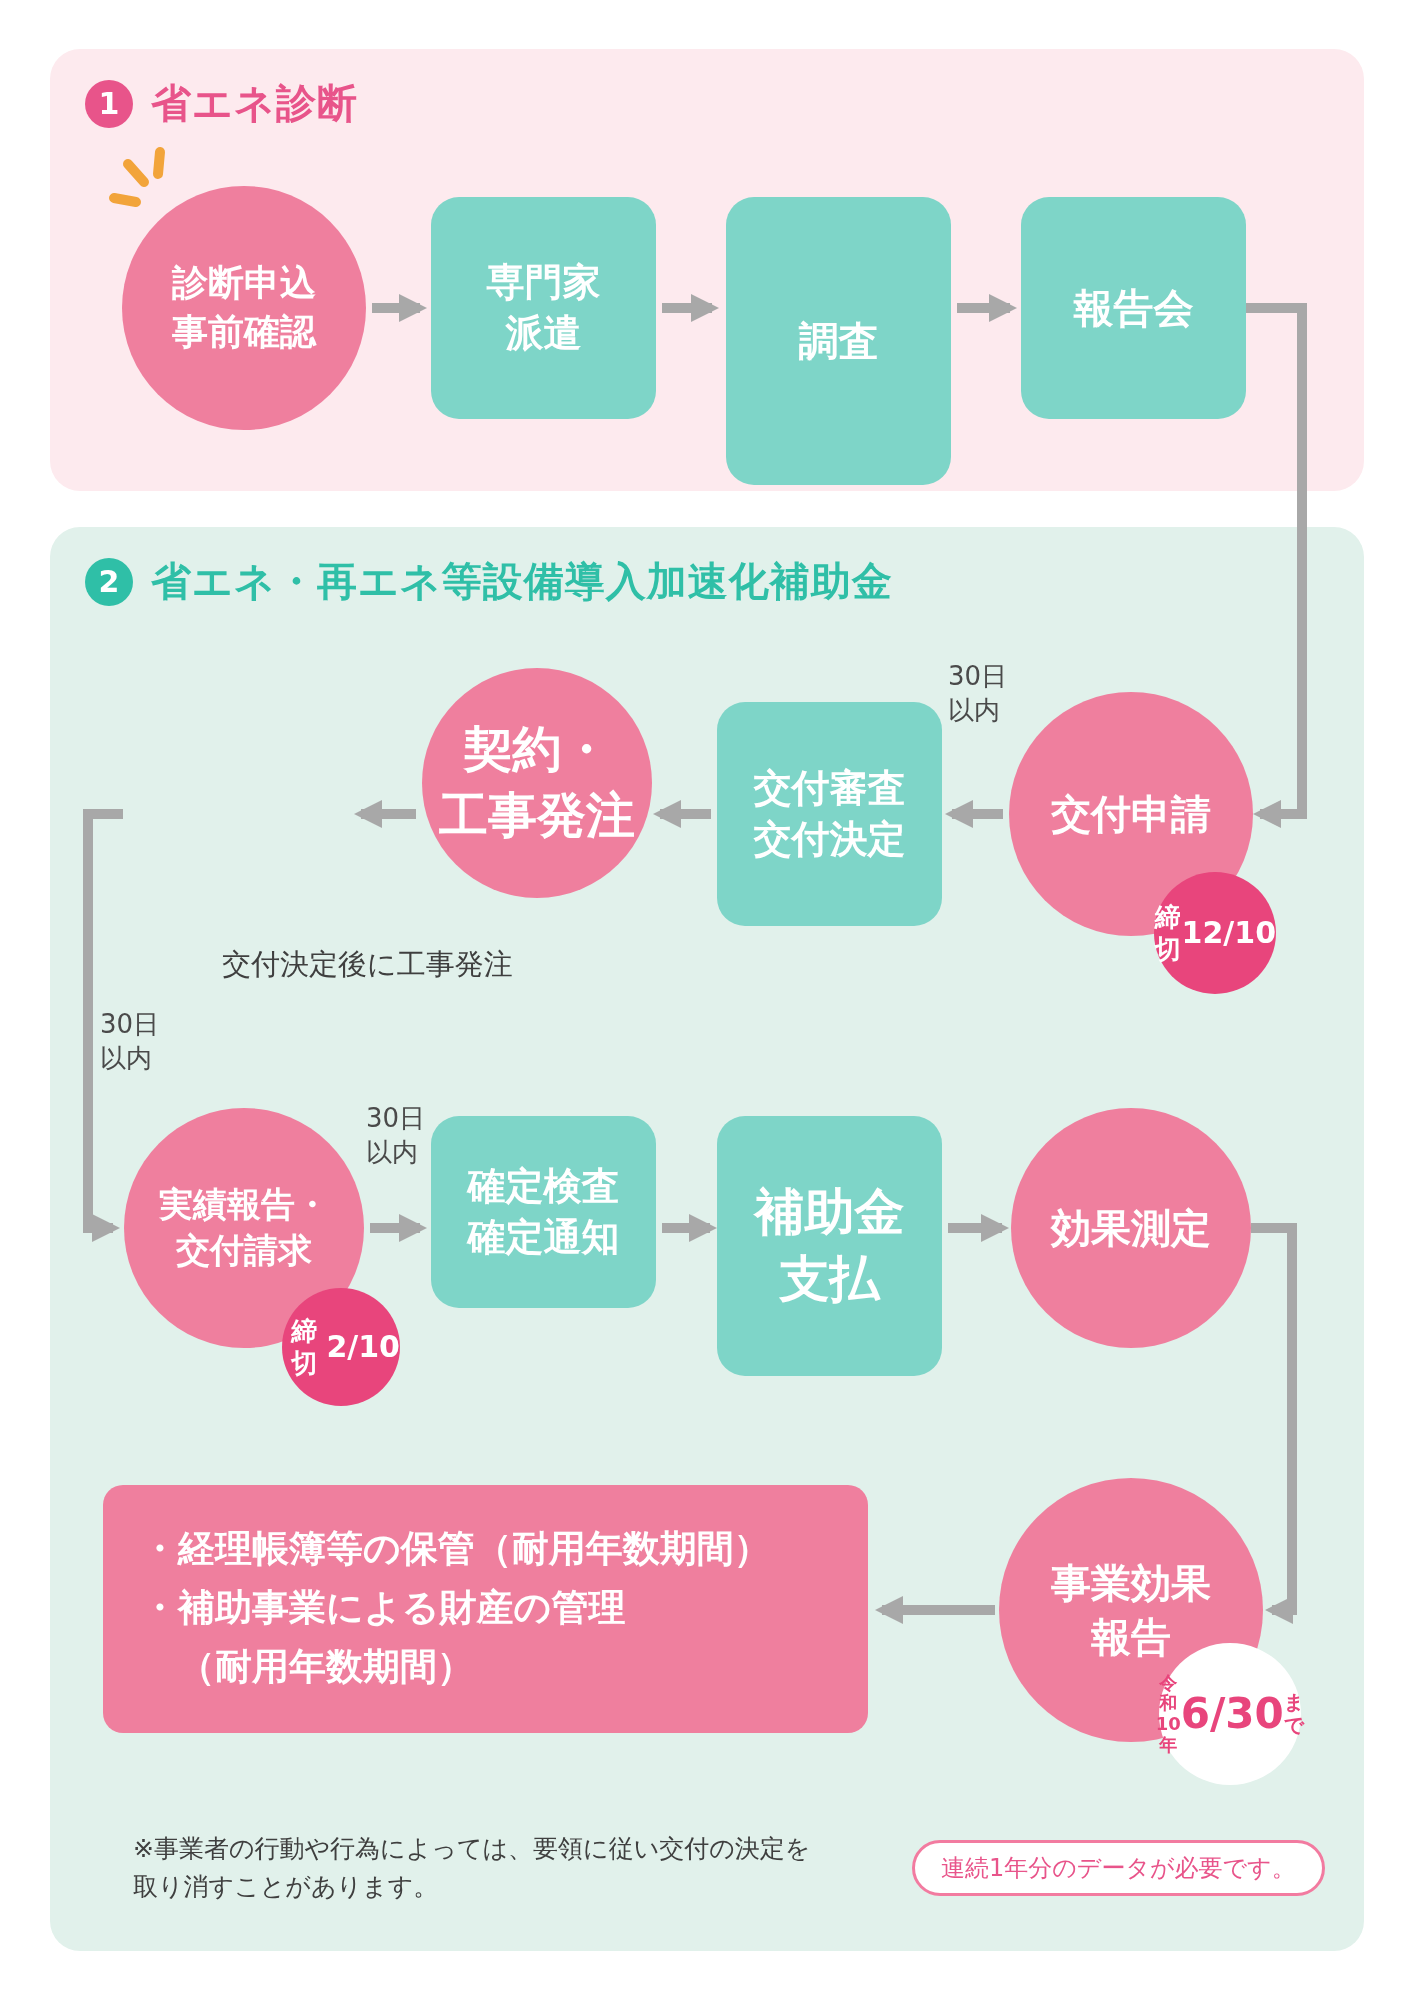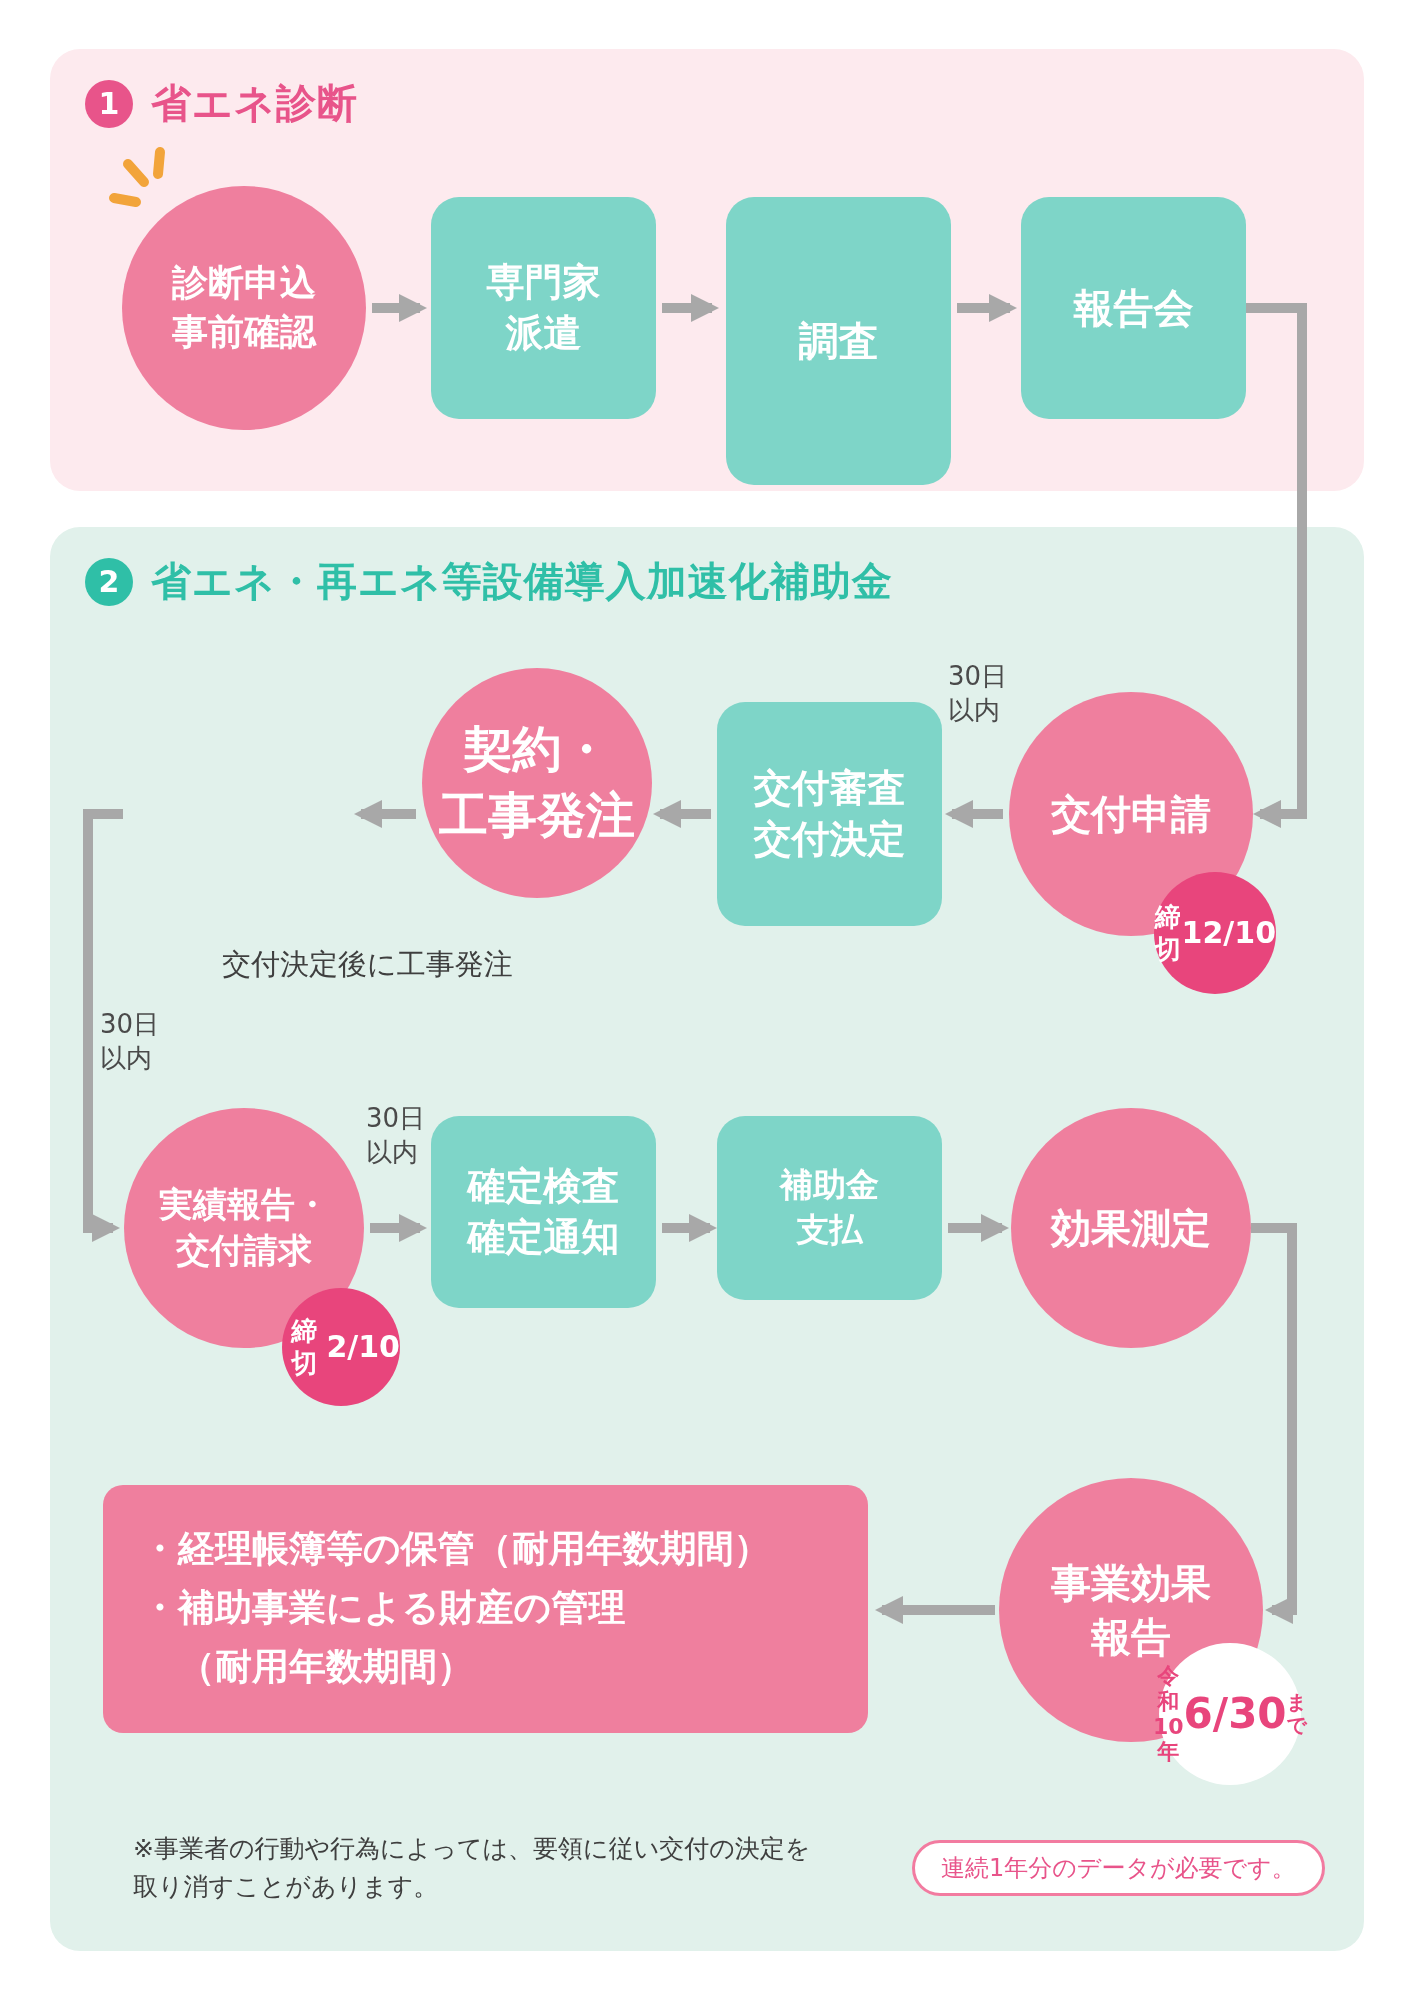--- a/index.html
+++ b/index.html
@@ -117,28 +117,28 @@
   <div class="node circle" style="left:124px;top:1108px;width:240px;height:240px;font-size:34px;">実績報告・
 交付請求</div>
   <div class="badge-circle" style="left:282px;top:1288px;width:118px;height:118px;">
     <span style="font-size:26px;">締切</span>
     <span style="font-size:30px;">2/10</span>
   </div>
   <div class="gray-label" style="left:366px;top:1102px;">30日
 以内</div>
   <div class="node square" style="left:431px;top:1116px;width:225px;height:192px;font-size:38px;">確定検査
 確定通知</div>
-  <div class="node square" style="left:717px;top:1116px;width:225px;height:184px;font-size:33px;">補助金
+  <div class="node square" style="left:717px;top:1116px;width:225px;height:260px;font-size:50px;">補助金
 支払</div>
   <div class="node circle" style="left:1011px;top:1108px;width:240px;height:240px;font-size:40px;">効果測定</div>
 
   <div class="node circle" style="left:999px;top:1478px;width:264px;height:264px;font-size:40px;">事業効果
 報告</div>
   <div class="badge-circle badge-white" style="left:1159px;top:1643px;width:142px;height:142px;">
-    <span style="font-size:22px;text-align:center;">令和10年</span>
+    <span style="font-size:18px;text-align:center;">令和10年</span>
     <span style="font-size:42px;">6/30</span>
     <span style="font-size:20px;">まで</span>
   </div>
   <div class="mgmt-box" style="left:103px;top:1485px;width:765px;height:248px;">・経理帳簿等の保管（耐用年数期間）
 ・補助事業による財産の管理
 　（耐用年数期間）</div>
 
   <div class="plain-note" style="left:133px;top:1830px;font-size:25px;line-height:1.5;">※事業者の行動や行為によっては、要領に従い交付の決定を
 取り消すことがあります。</div>
   <div class="pill" style="left:912px;top:1840px;">連続1年分のデータが必要です。</div>

